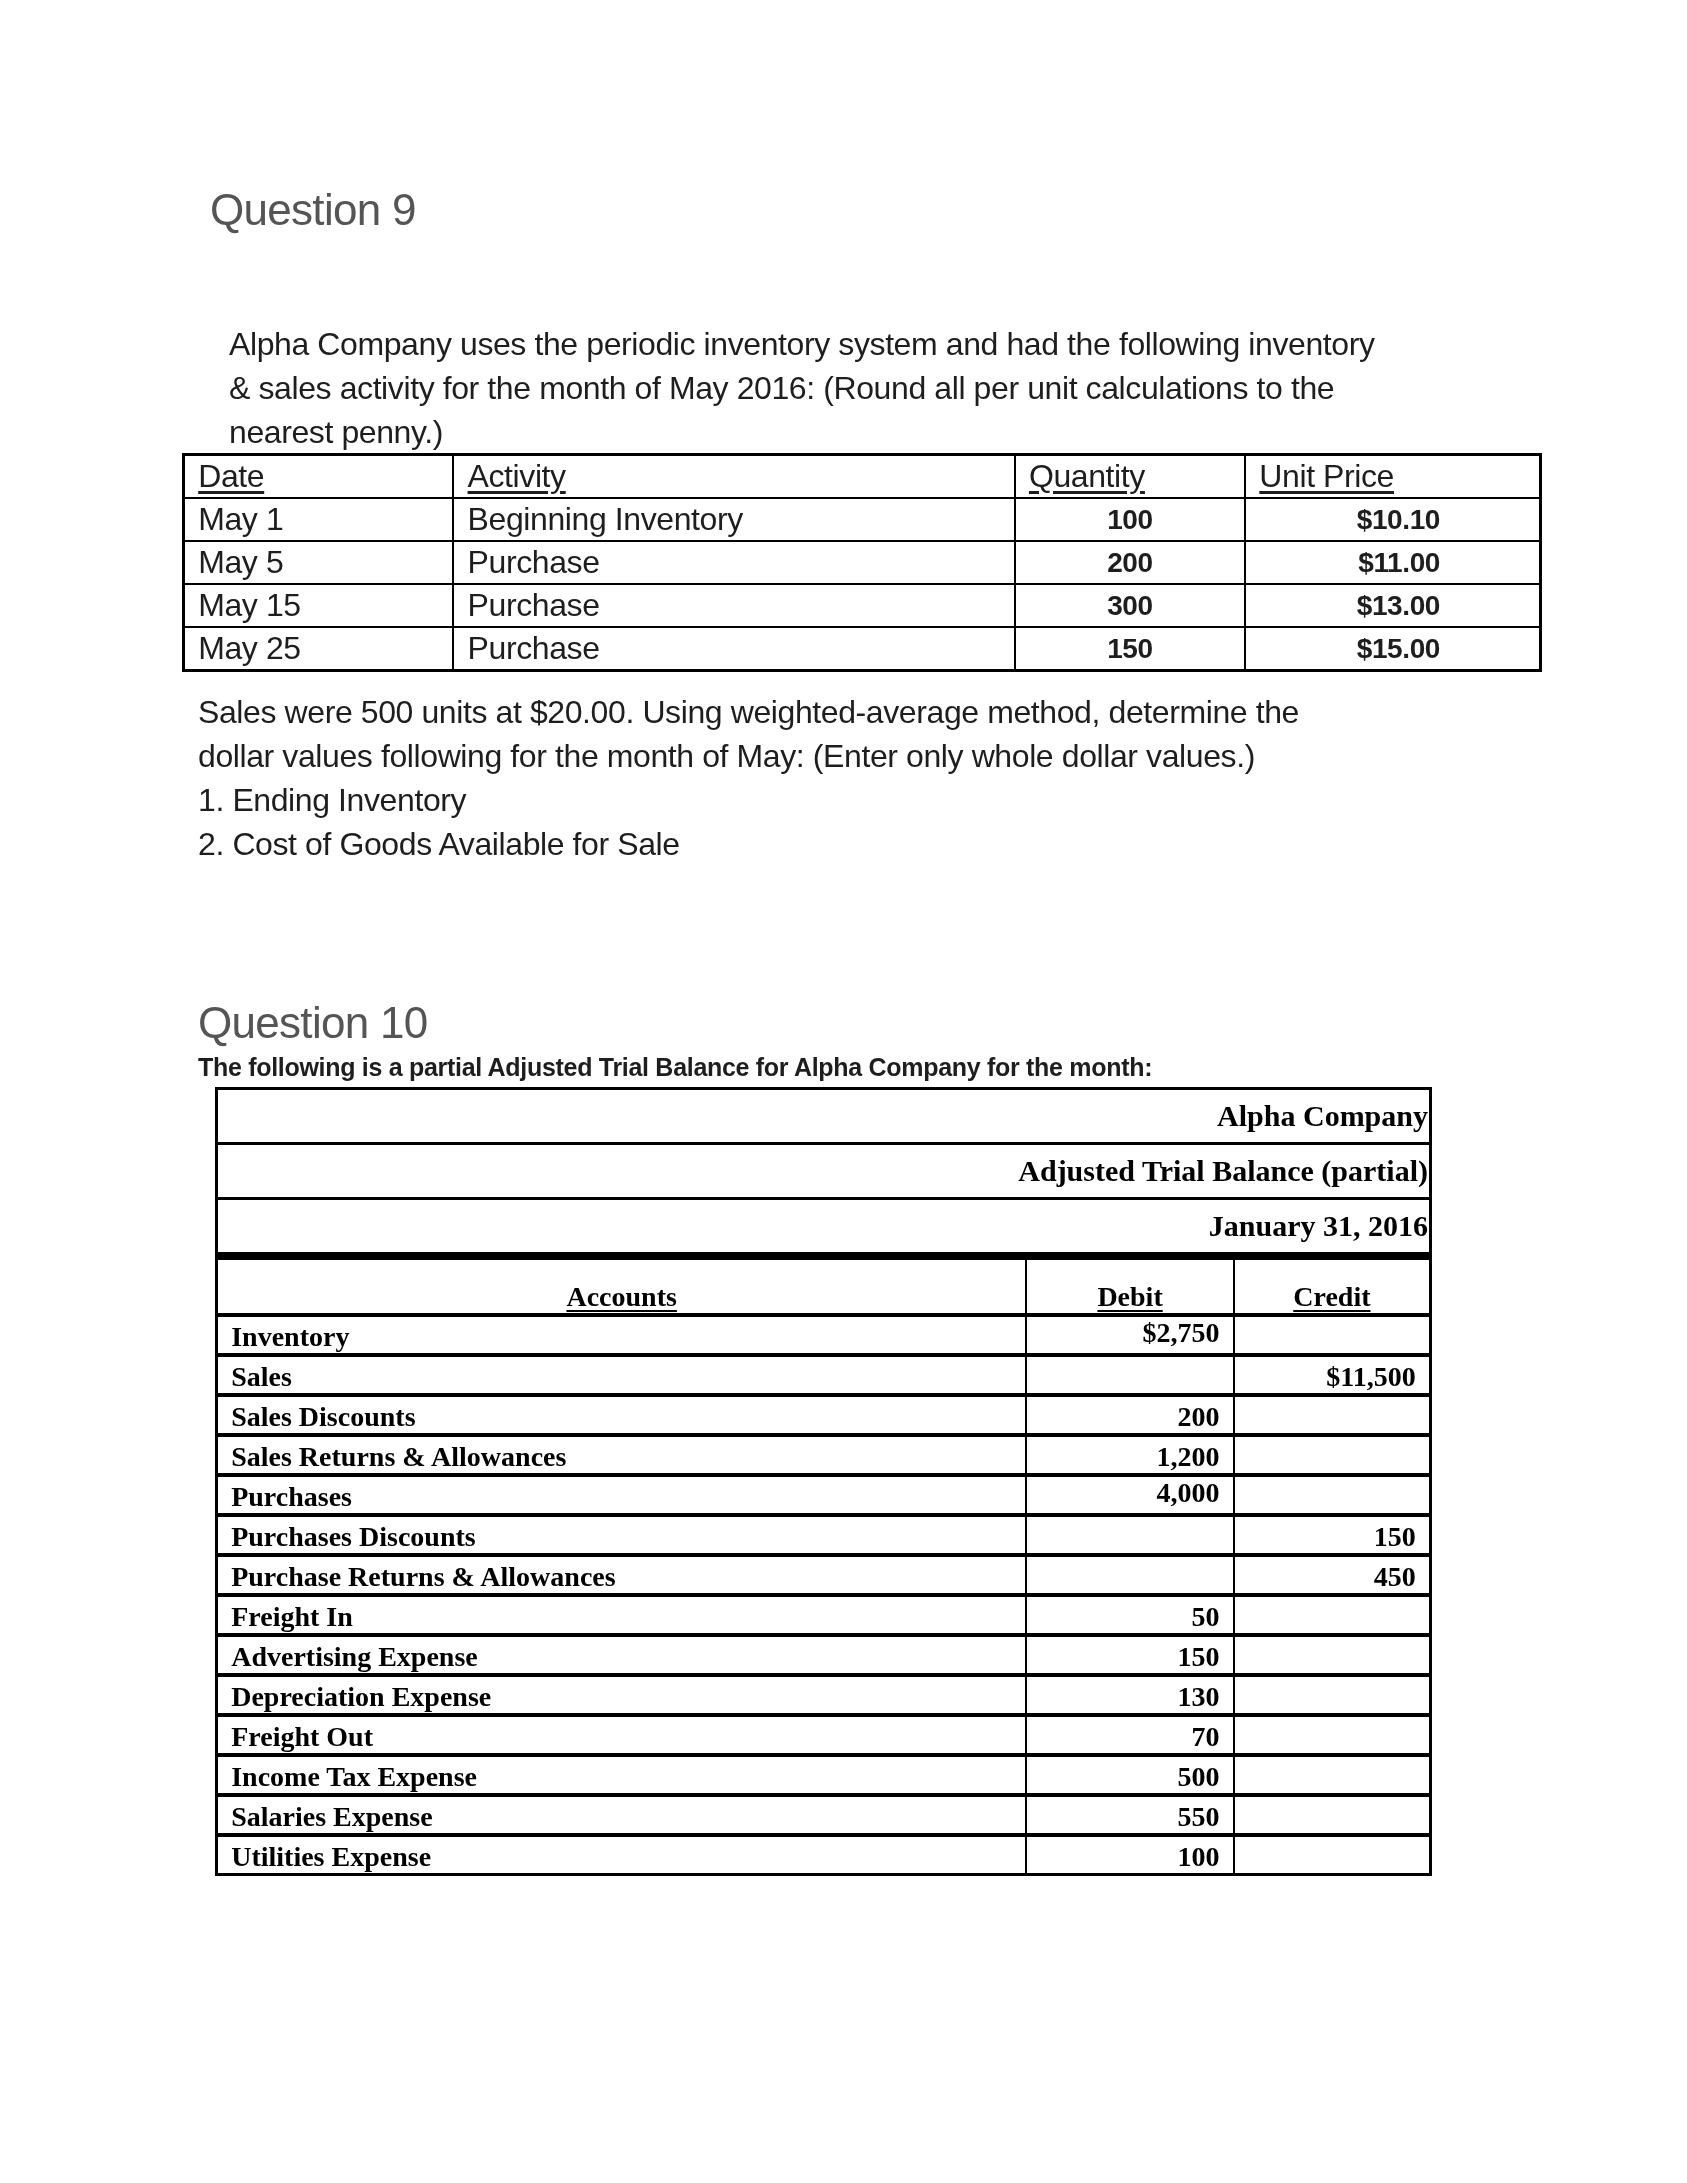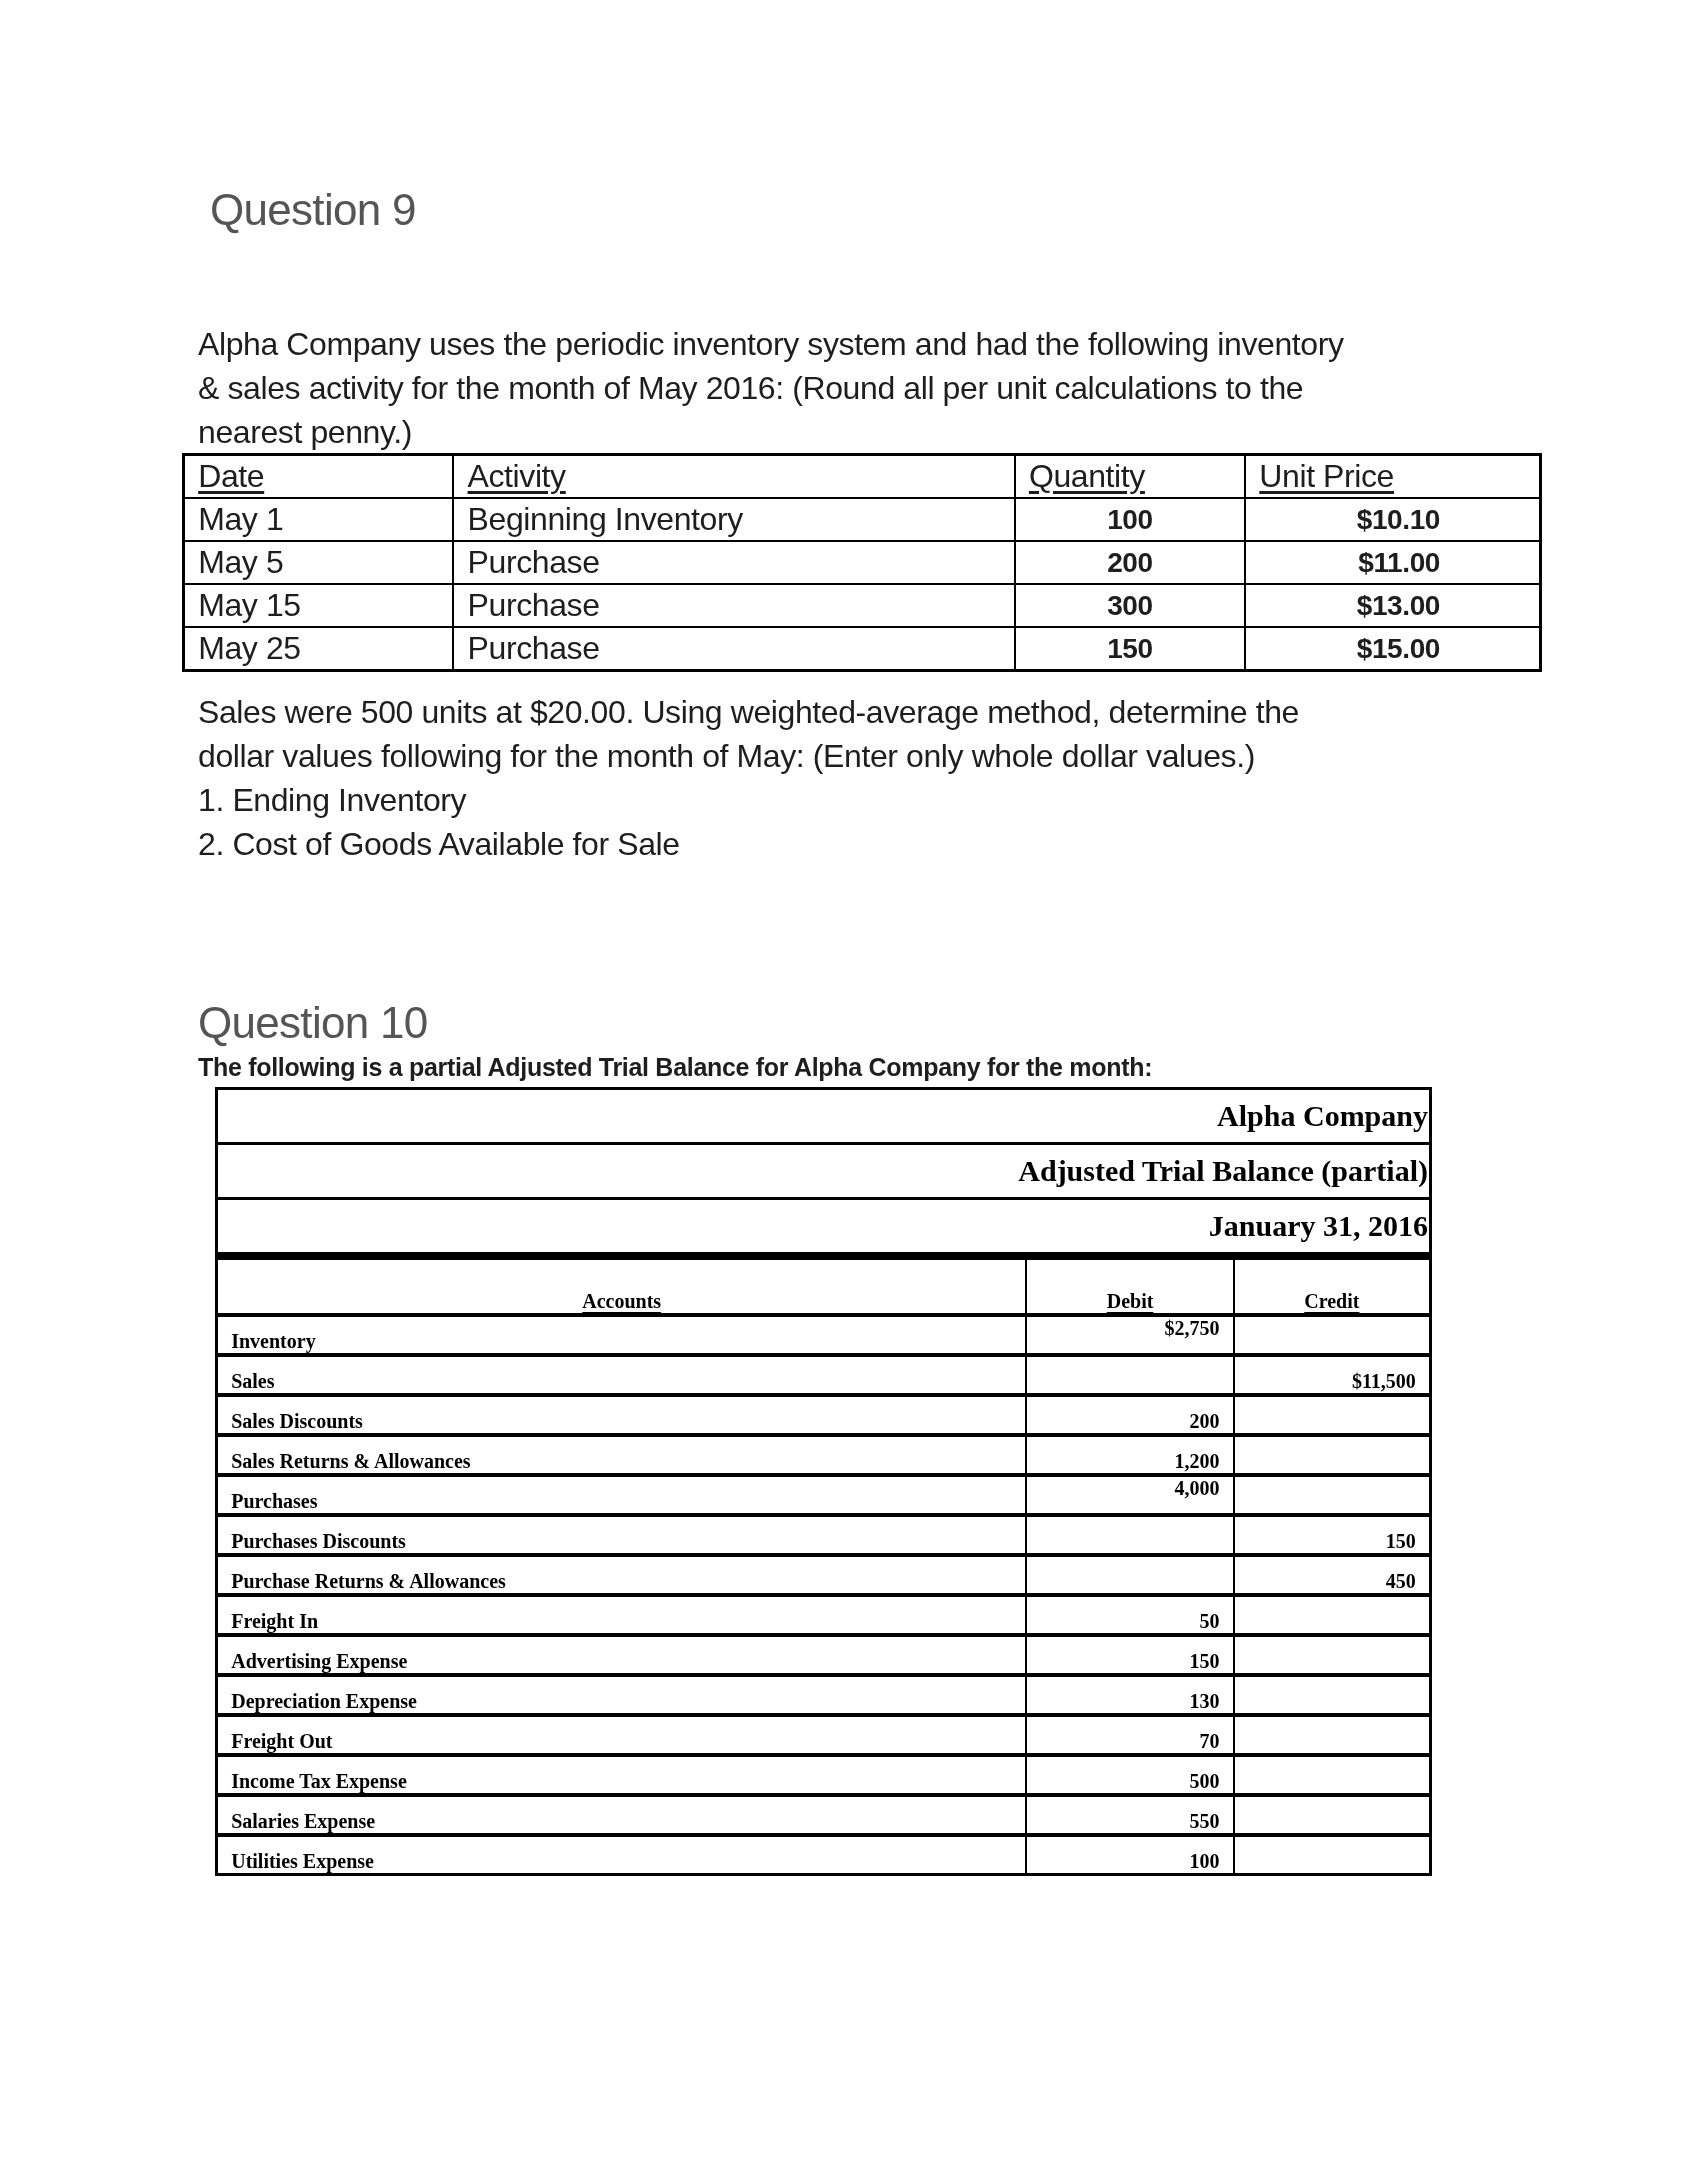--- a/index.html
+++ b/index.html
@@ -11,21 +11,21 @@
       position: absolute; left: 198px;
       font-size: 44px; color: #555555; letter-spacing: -0.7px;
     }
     #q9-heading { top: 173px; }
     #q10-heading { top: 998px; }
 
     .para {
       position: absolute; left: 198px; width: 1356px;
       font-size: 32px; line-height: 44px; color: #1e1e1e; letter-spacing: -0.4px;
     }
-    #q9-intro { top: 322px; }
+    #q9-intro { top: 322px; margin-left: 31px; }
     #q9-sales { top: 690px; }
     .list-item { display: block; }
 
     
     #inv-table {
       position: absolute; left: 182px; top: 453px; width: 1360px;
       border-collapse: collapse; font-size: 32px; color: #1e1e1e;
       border: 3.3px solid #000;
     }
     #inv-table td, #inv-table th {
@@ -48,21 +48,21 @@
     #tb-wrap { position: absolute; left: 215px; top: 1087px; width: 1217px; }
     #tb-title-table, #tb-table {
       width: 100%; border-collapse: collapse; color: #000; font-weight: bold;
     }
     #tb-title-table td {
       border: 3.3px solid #000; height: 50px; text-align: right;
       font-size: 30px; vertical-align: middle;
     }
     #tb-table { border: 3.3px solid #000; border-top: none; }
     #tb-table th, #tb-table td {
-      border: 2.6px solid #000; border-top-width: 4px; font-size: 20px; height: 36px;
+      border: 2.6px solid #000; border-top-width: 4px; font-size: 28px; height: 36px;
       padding: 0 13.2px; vertical-align: bottom;
     }
     #tb-table th { height: 53px; font-weight: bold; text-align: center; border-top-width: 5.3px; }
     #tb-table th span { text-decoration: underline; text-underline-offset: 4px; }
     #tb-table .c-acct { width: 781px; text-align: left; }
     #tb-table .c-debit { width: 179px; text-align: right; }
     #tb-table .c-credit { text-align: right; }
   </style>
 </head>
 <body>

